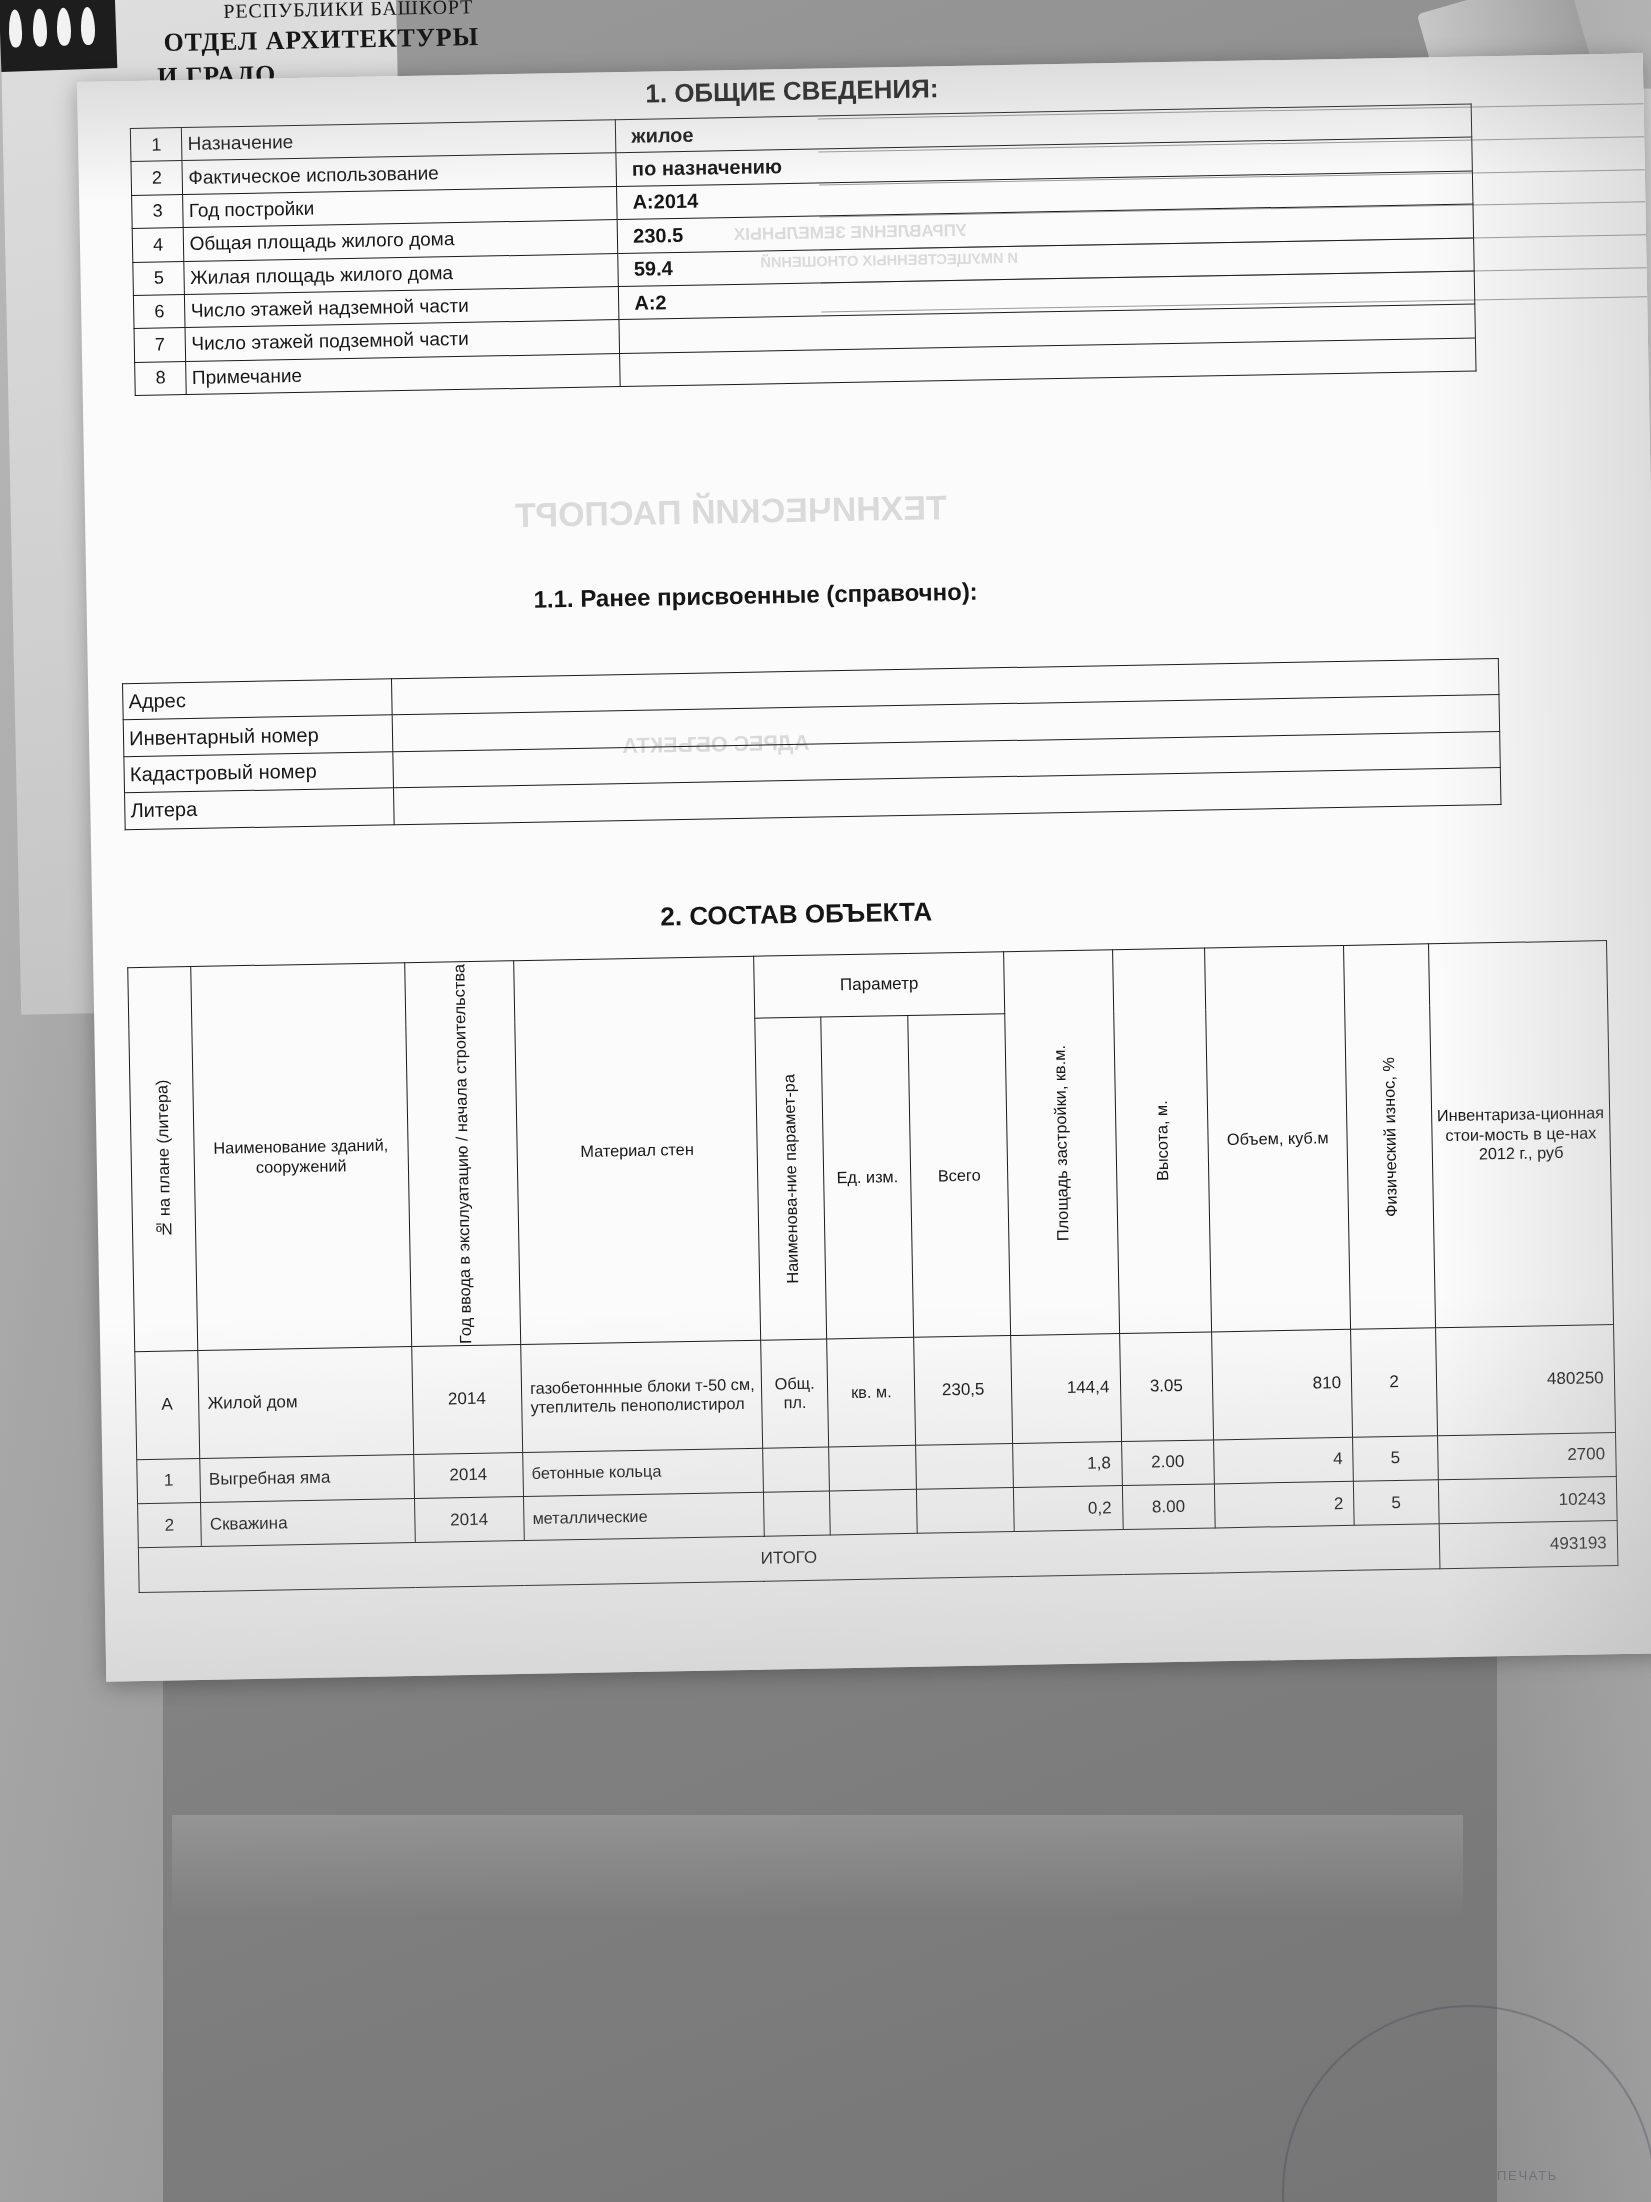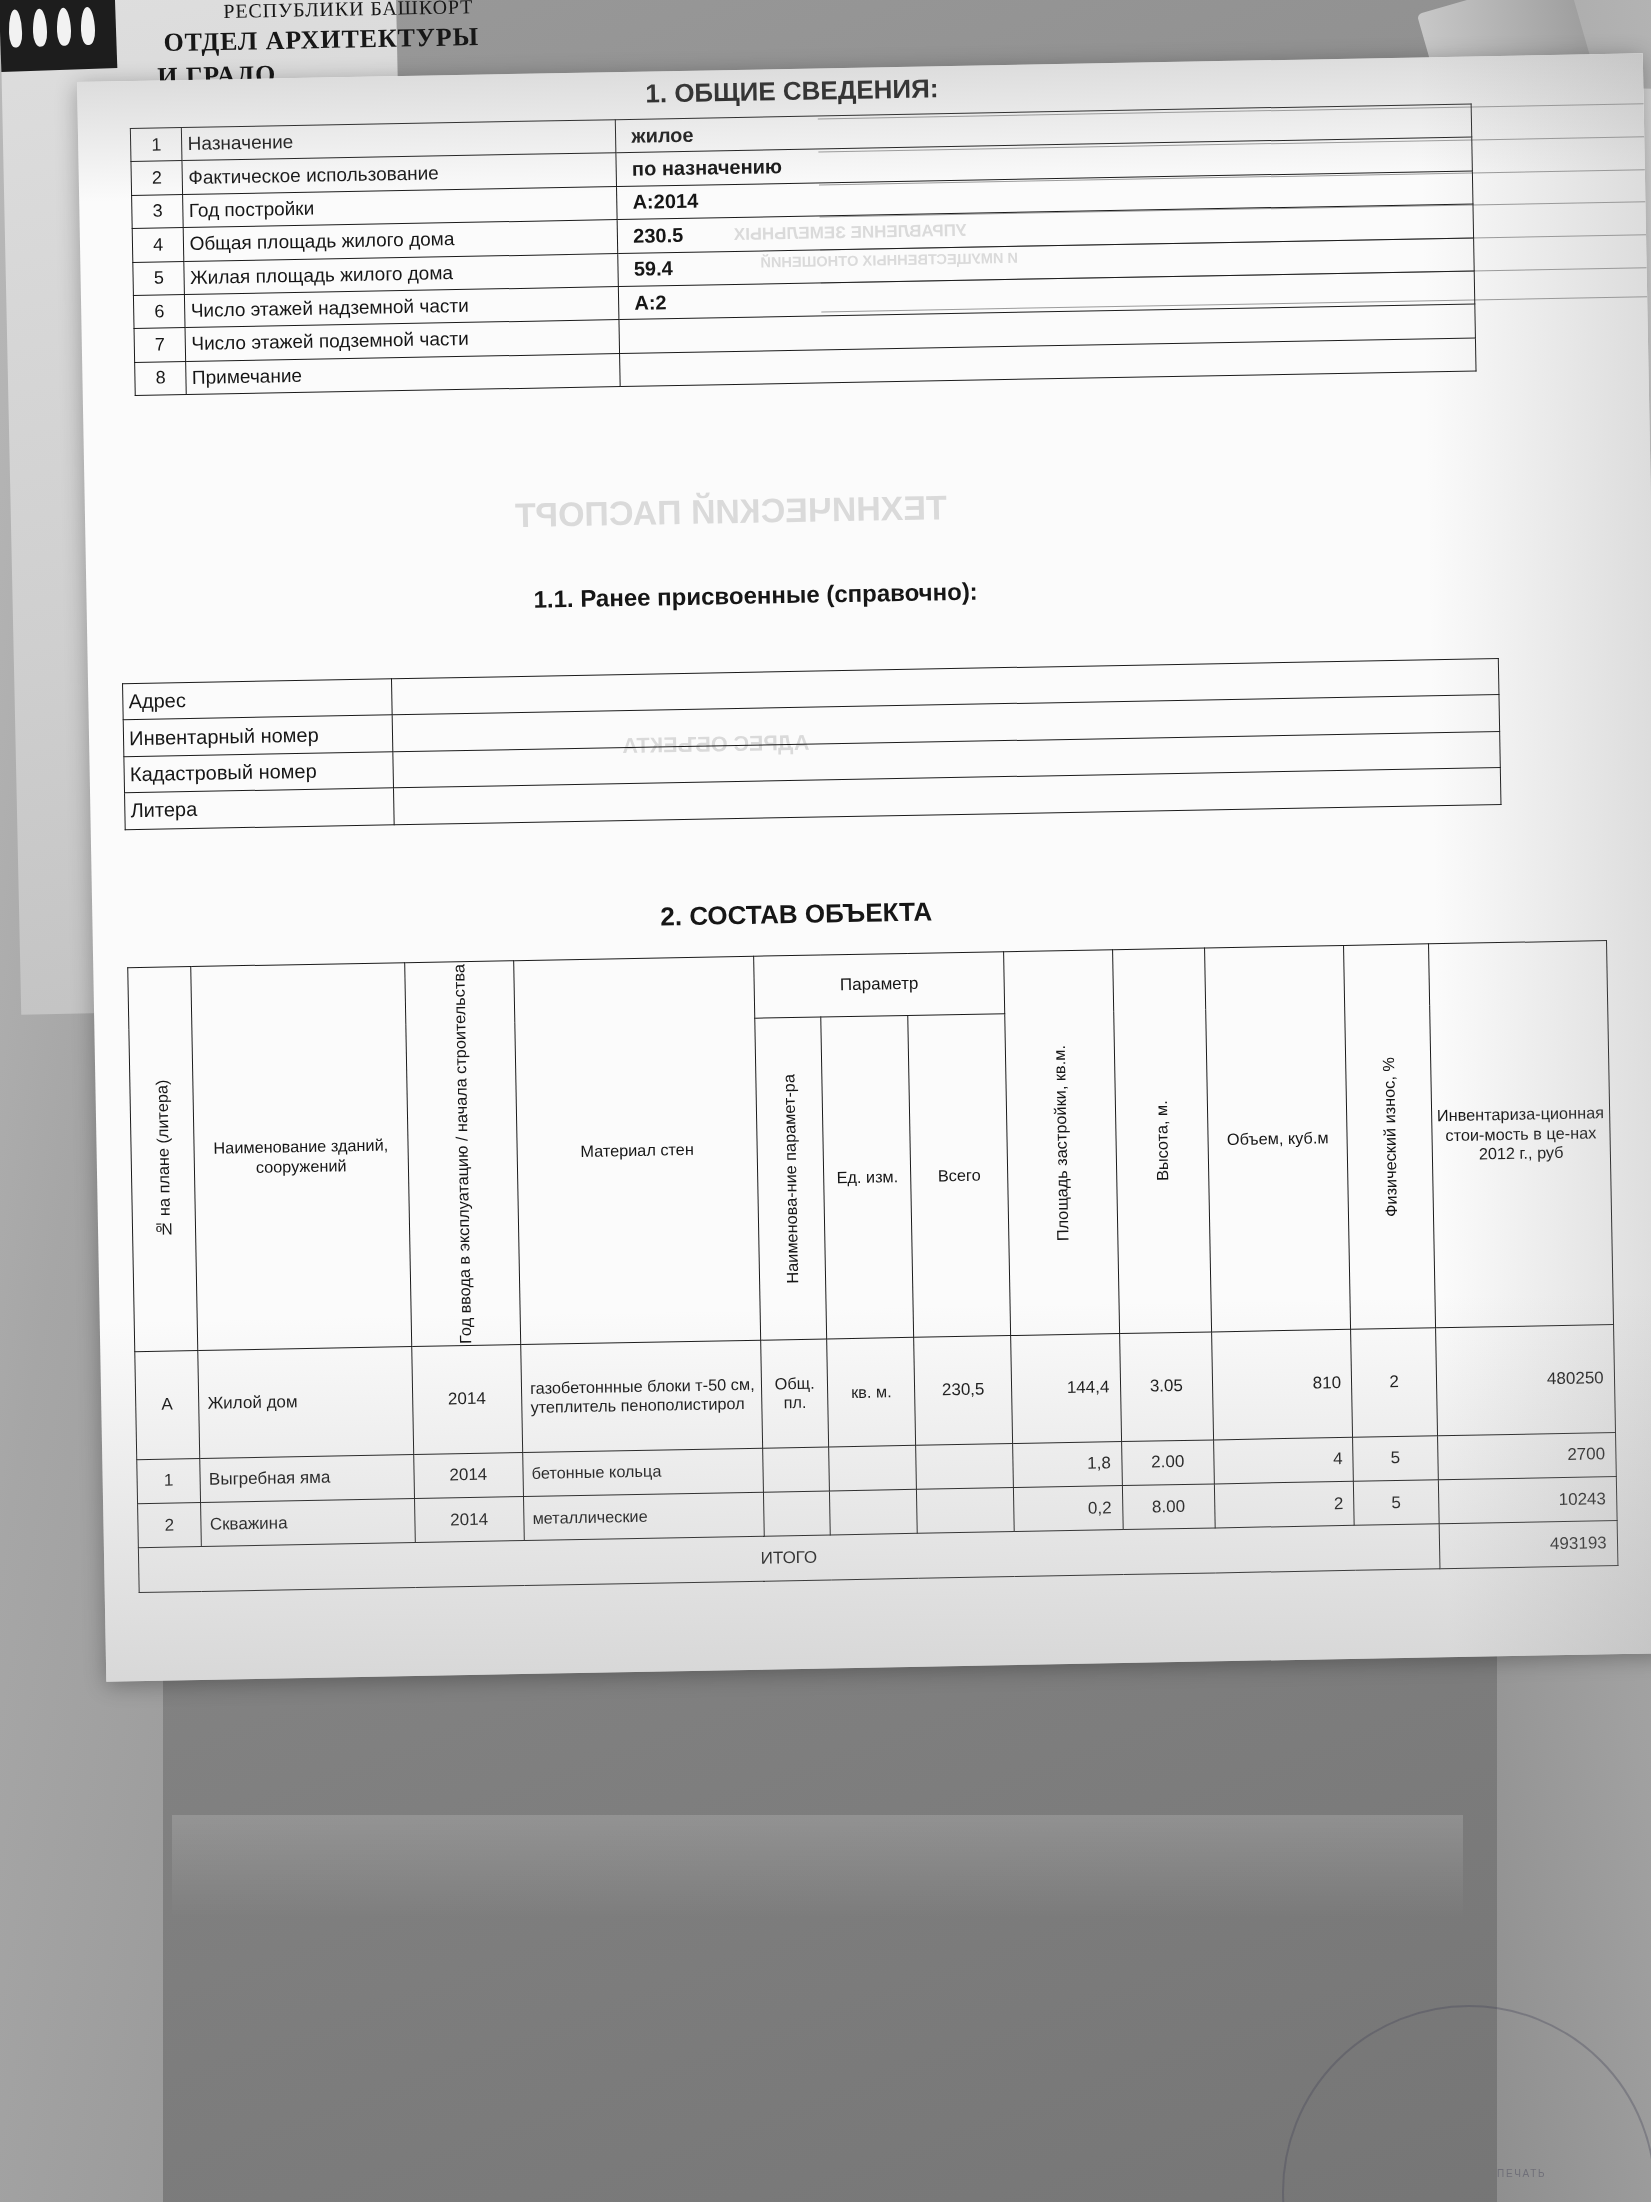--- a/index.html
+++ b/index.html
@@ -218,21 +218,21 @@
     position: absolute;
     left: 1282px; top: 2005px;
     width: 370px; height: 370px;
     border: 2.6px solid rgba(70,70,90,.35);
     border-radius: 50%;
     pointer-events: none;
   }
   #stamp-txt {
     position: absolute;
     left: 1497px; top: 2168px;
-    font-size: 10px;
+    font-size: 13px;
     color: rgba(70,70,90,.45);
     letter-spacing: 1.7px;
   }
   #faint-band {
     position: absolute;
     left: 172px; top: 1815px; width: 1291px; height: 103px;
     background: linear-gradient(180deg, rgba(255,255,255,.16), rgba(255,255,255,0));
     pointer-events: none;
   }
 </style>

